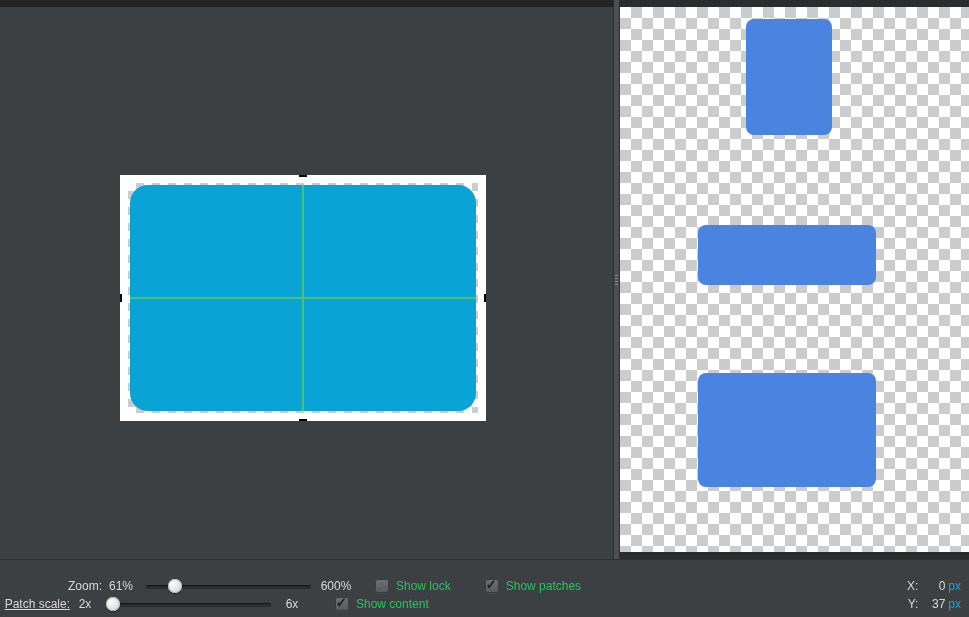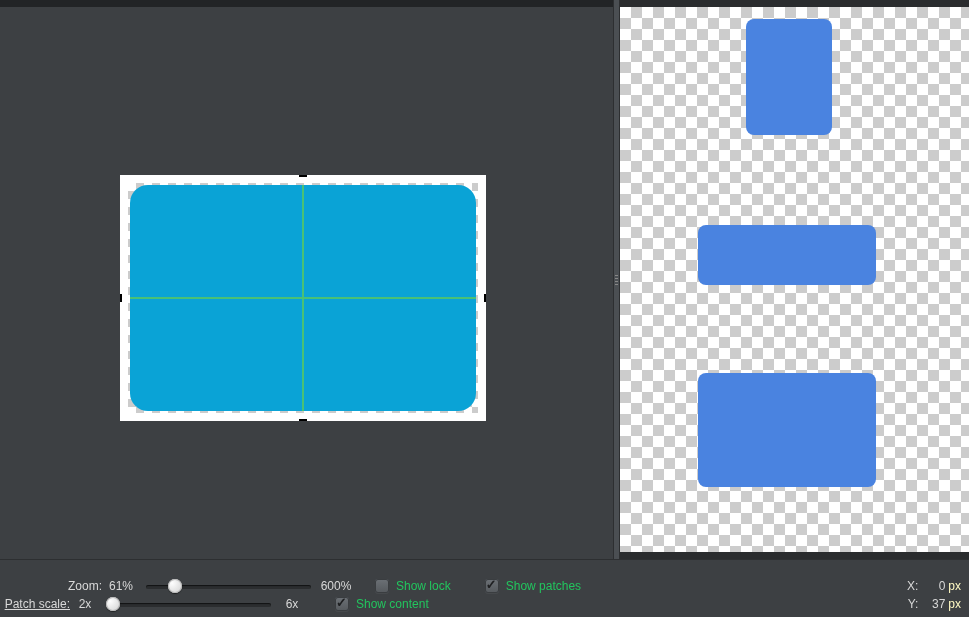--- a/index.html
+++ b/index.html
@@ -288,21 +288,21 @@
   .coords {
     position: absolute;
     right: 8px;
     display: flex;
     align-items: center;
     gap: 3px;
     font-variant-numeric: tabular-nums;
   }
   .coords .axis { color: #d8d8d8; width: 14px; text-align: right; }
   .coords .val  { color: #d8d8d8; width: 24px; text-align: right; }
-  .coords .unit { color: #fef9c3; }
+  .coords .unit { color: #0ea5e9; }
 
   .row1 .coords { top: 0; height: 28px; }
   .row2 .coords { top: 0; height: 28px; }
 </style>
 </head>
 <body>
 
 <div class="app">
 
   <div class="top">

